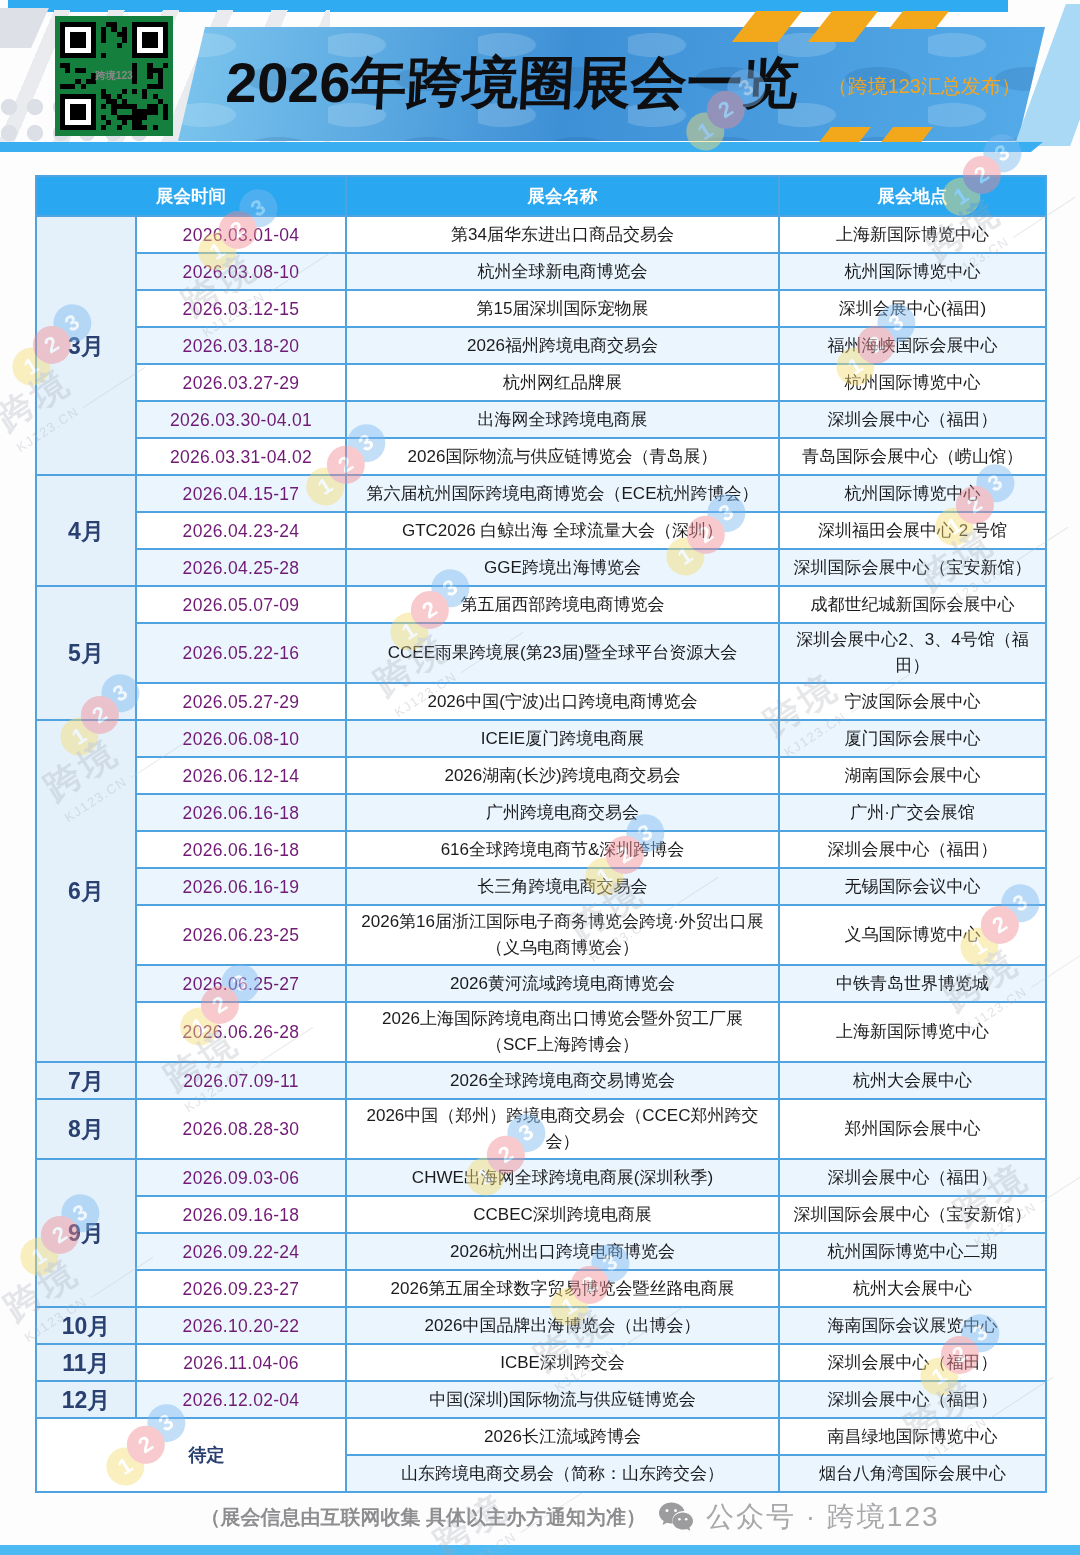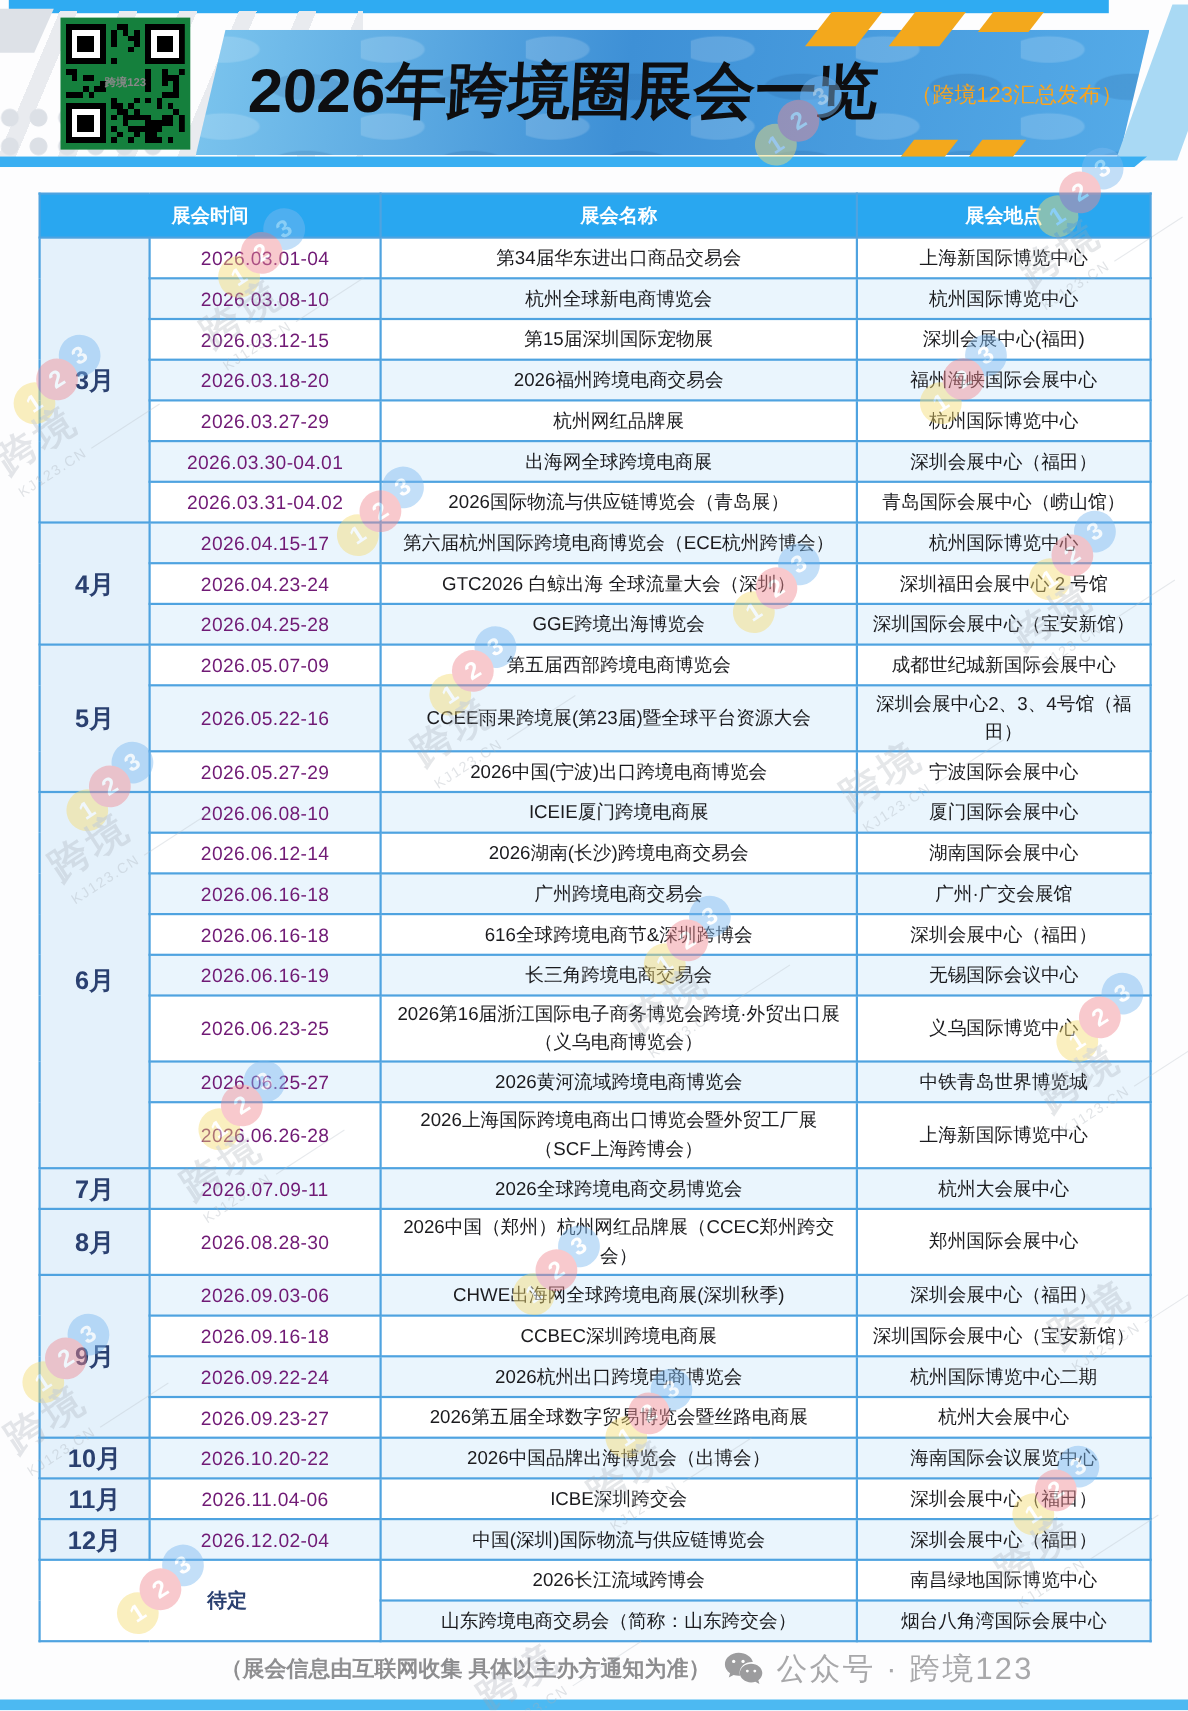--- a/index.html
+++ b/index.html
@@ -327,21 +327,21 @@
           </tr>
           <tr class="alt">
             <td class="month" rowspan="1">7月</td>
             <td class="date">2026.07.09-11</td>
             <td>2026全球跨境电商交易博览会</td>
             <td>杭州大会展中心</td>
           </tr>
           <tr>
             <td class="month" rowspan="1">8月</td>
             <td class="date">2026.08.28-30</td>
-            <td>2026中国（郑州）杭州网红品牌展（CCEC郑州跨交会）</td>
+            <td>2026中国（郑州）跨境电商交易会（CCEC郑州跨交会）</td>
             <td>郑州国际会展中心</td>
           </tr>
           <tr class="alt">
             <td class="month" rowspan="4">9月</td>
             <td class="date">2026.09.03-06</td>
             <td>CHWE出海网全球跨境电商展(深圳秋季)</td>
             <td>深圳会展中心（福田）</td>
           </tr>
           <tr>
             <td class="date">2026.09.16-18</td>

